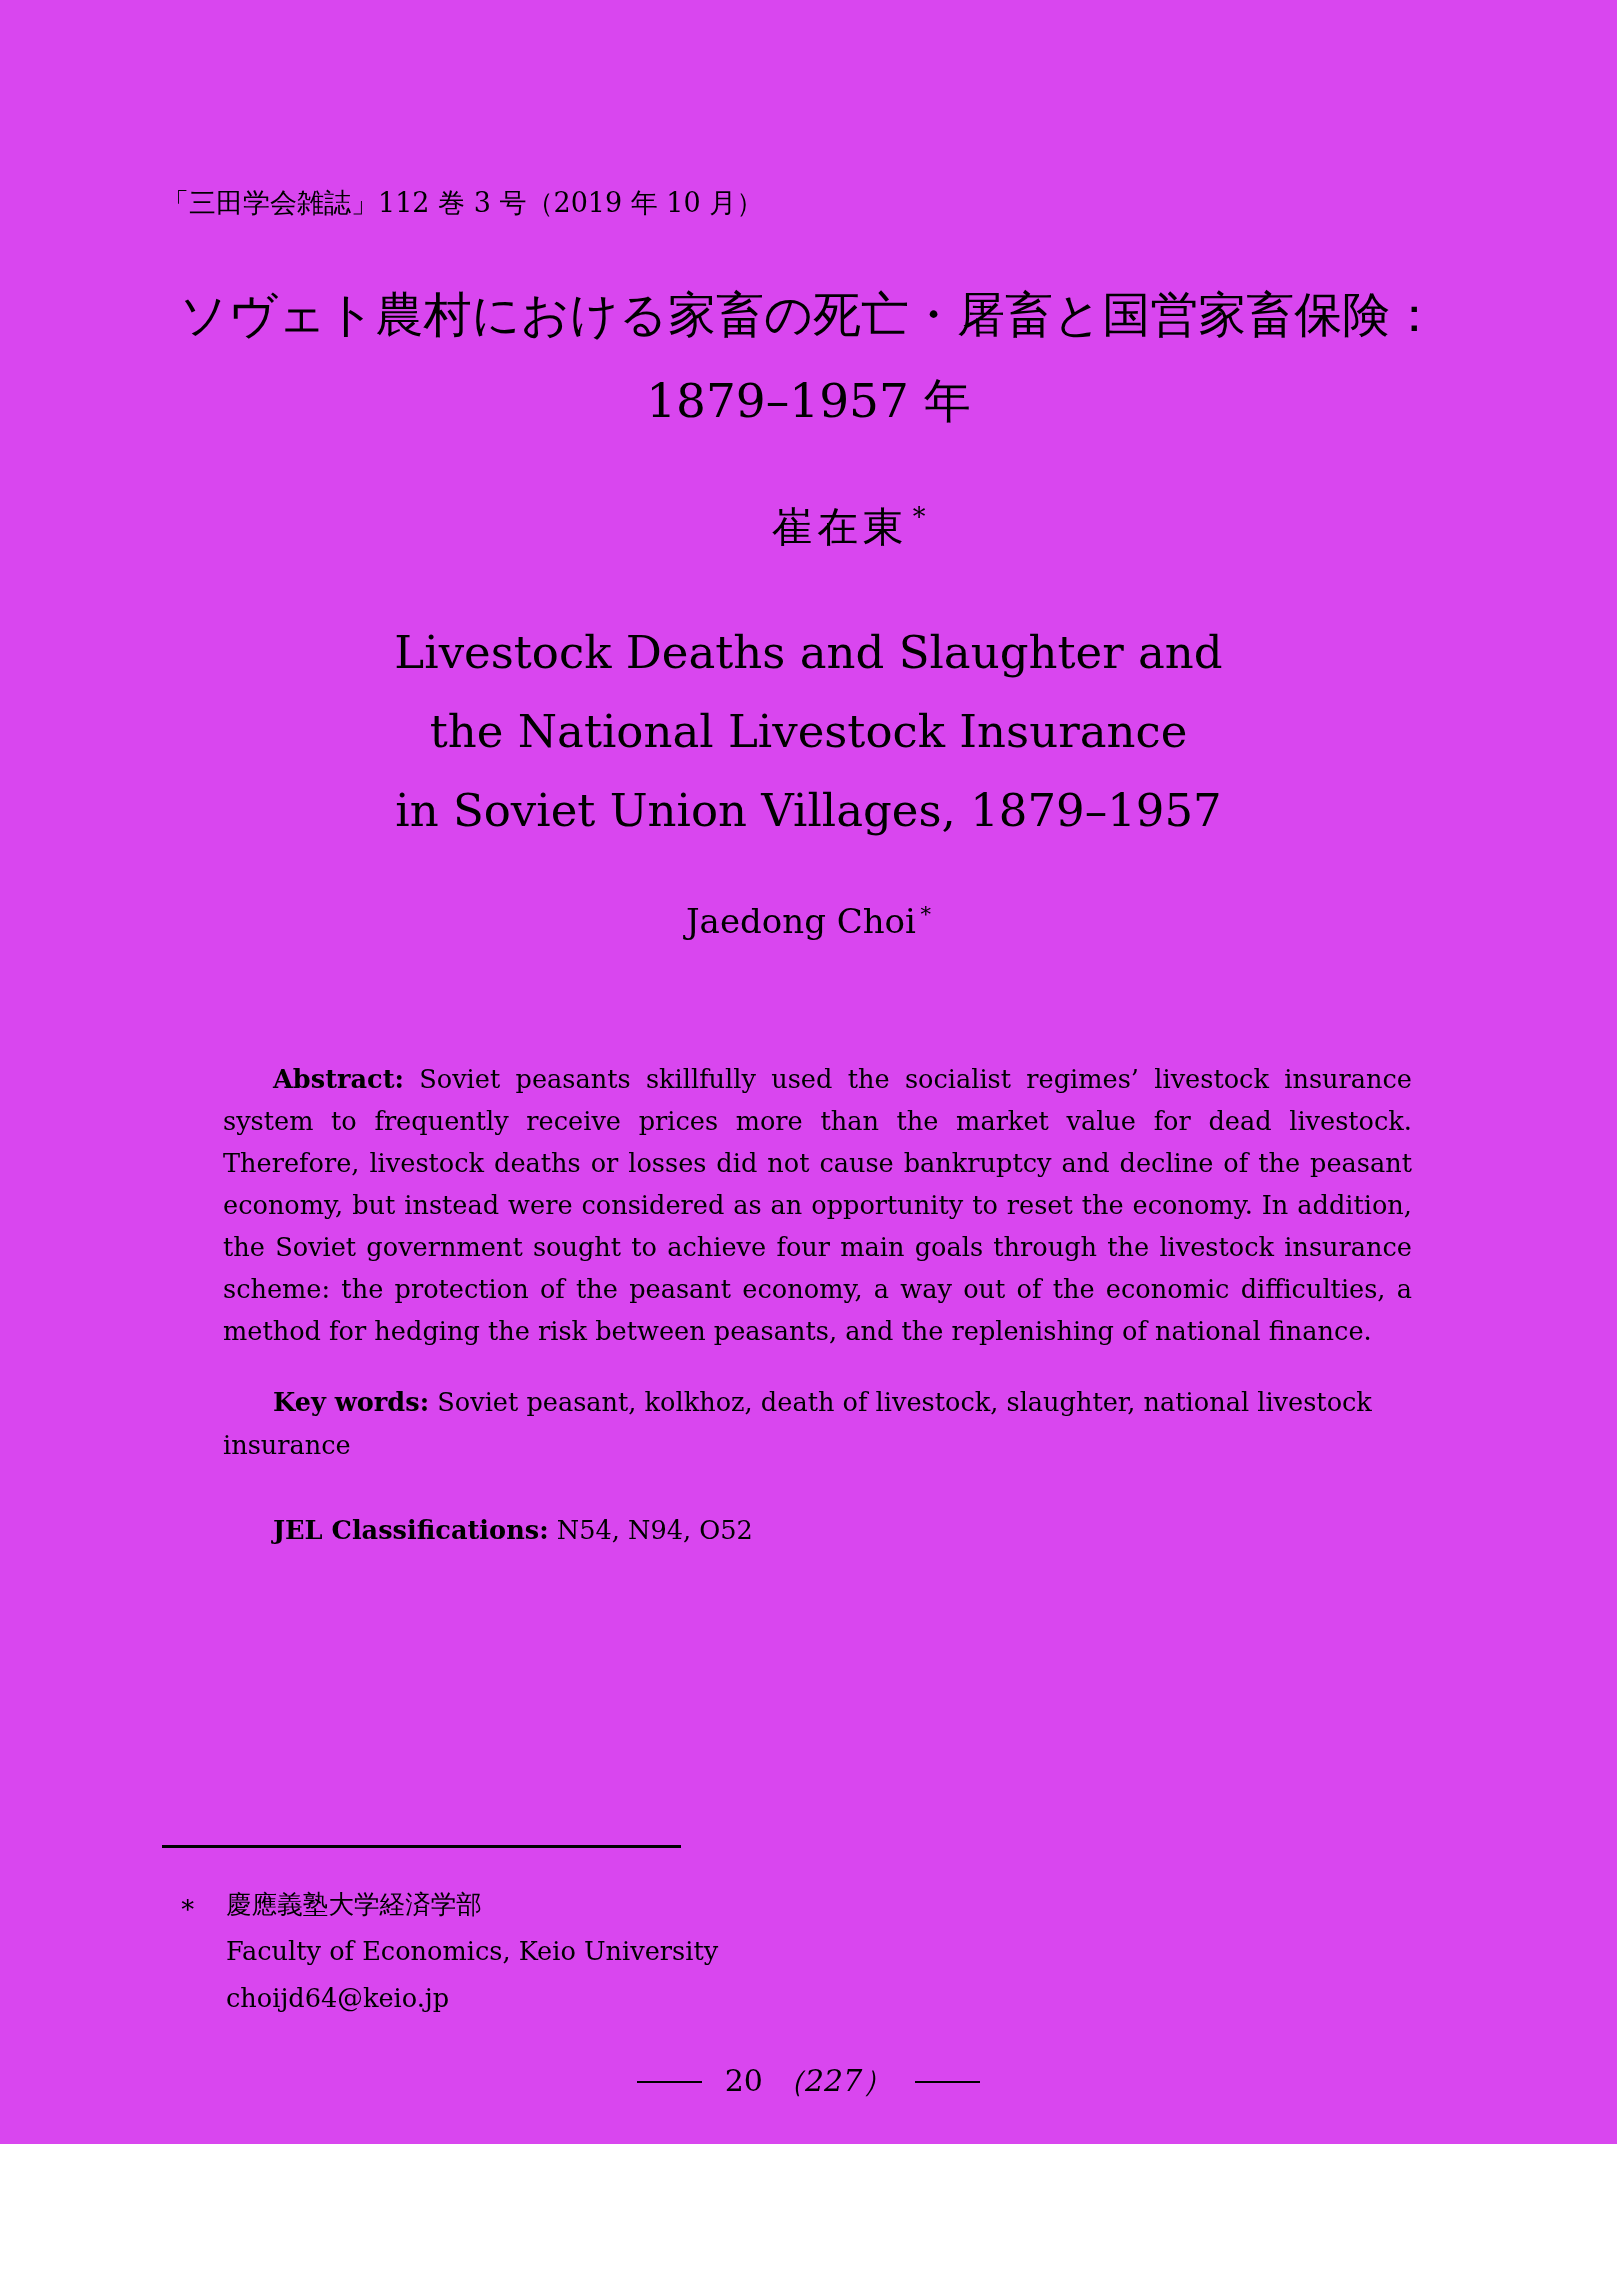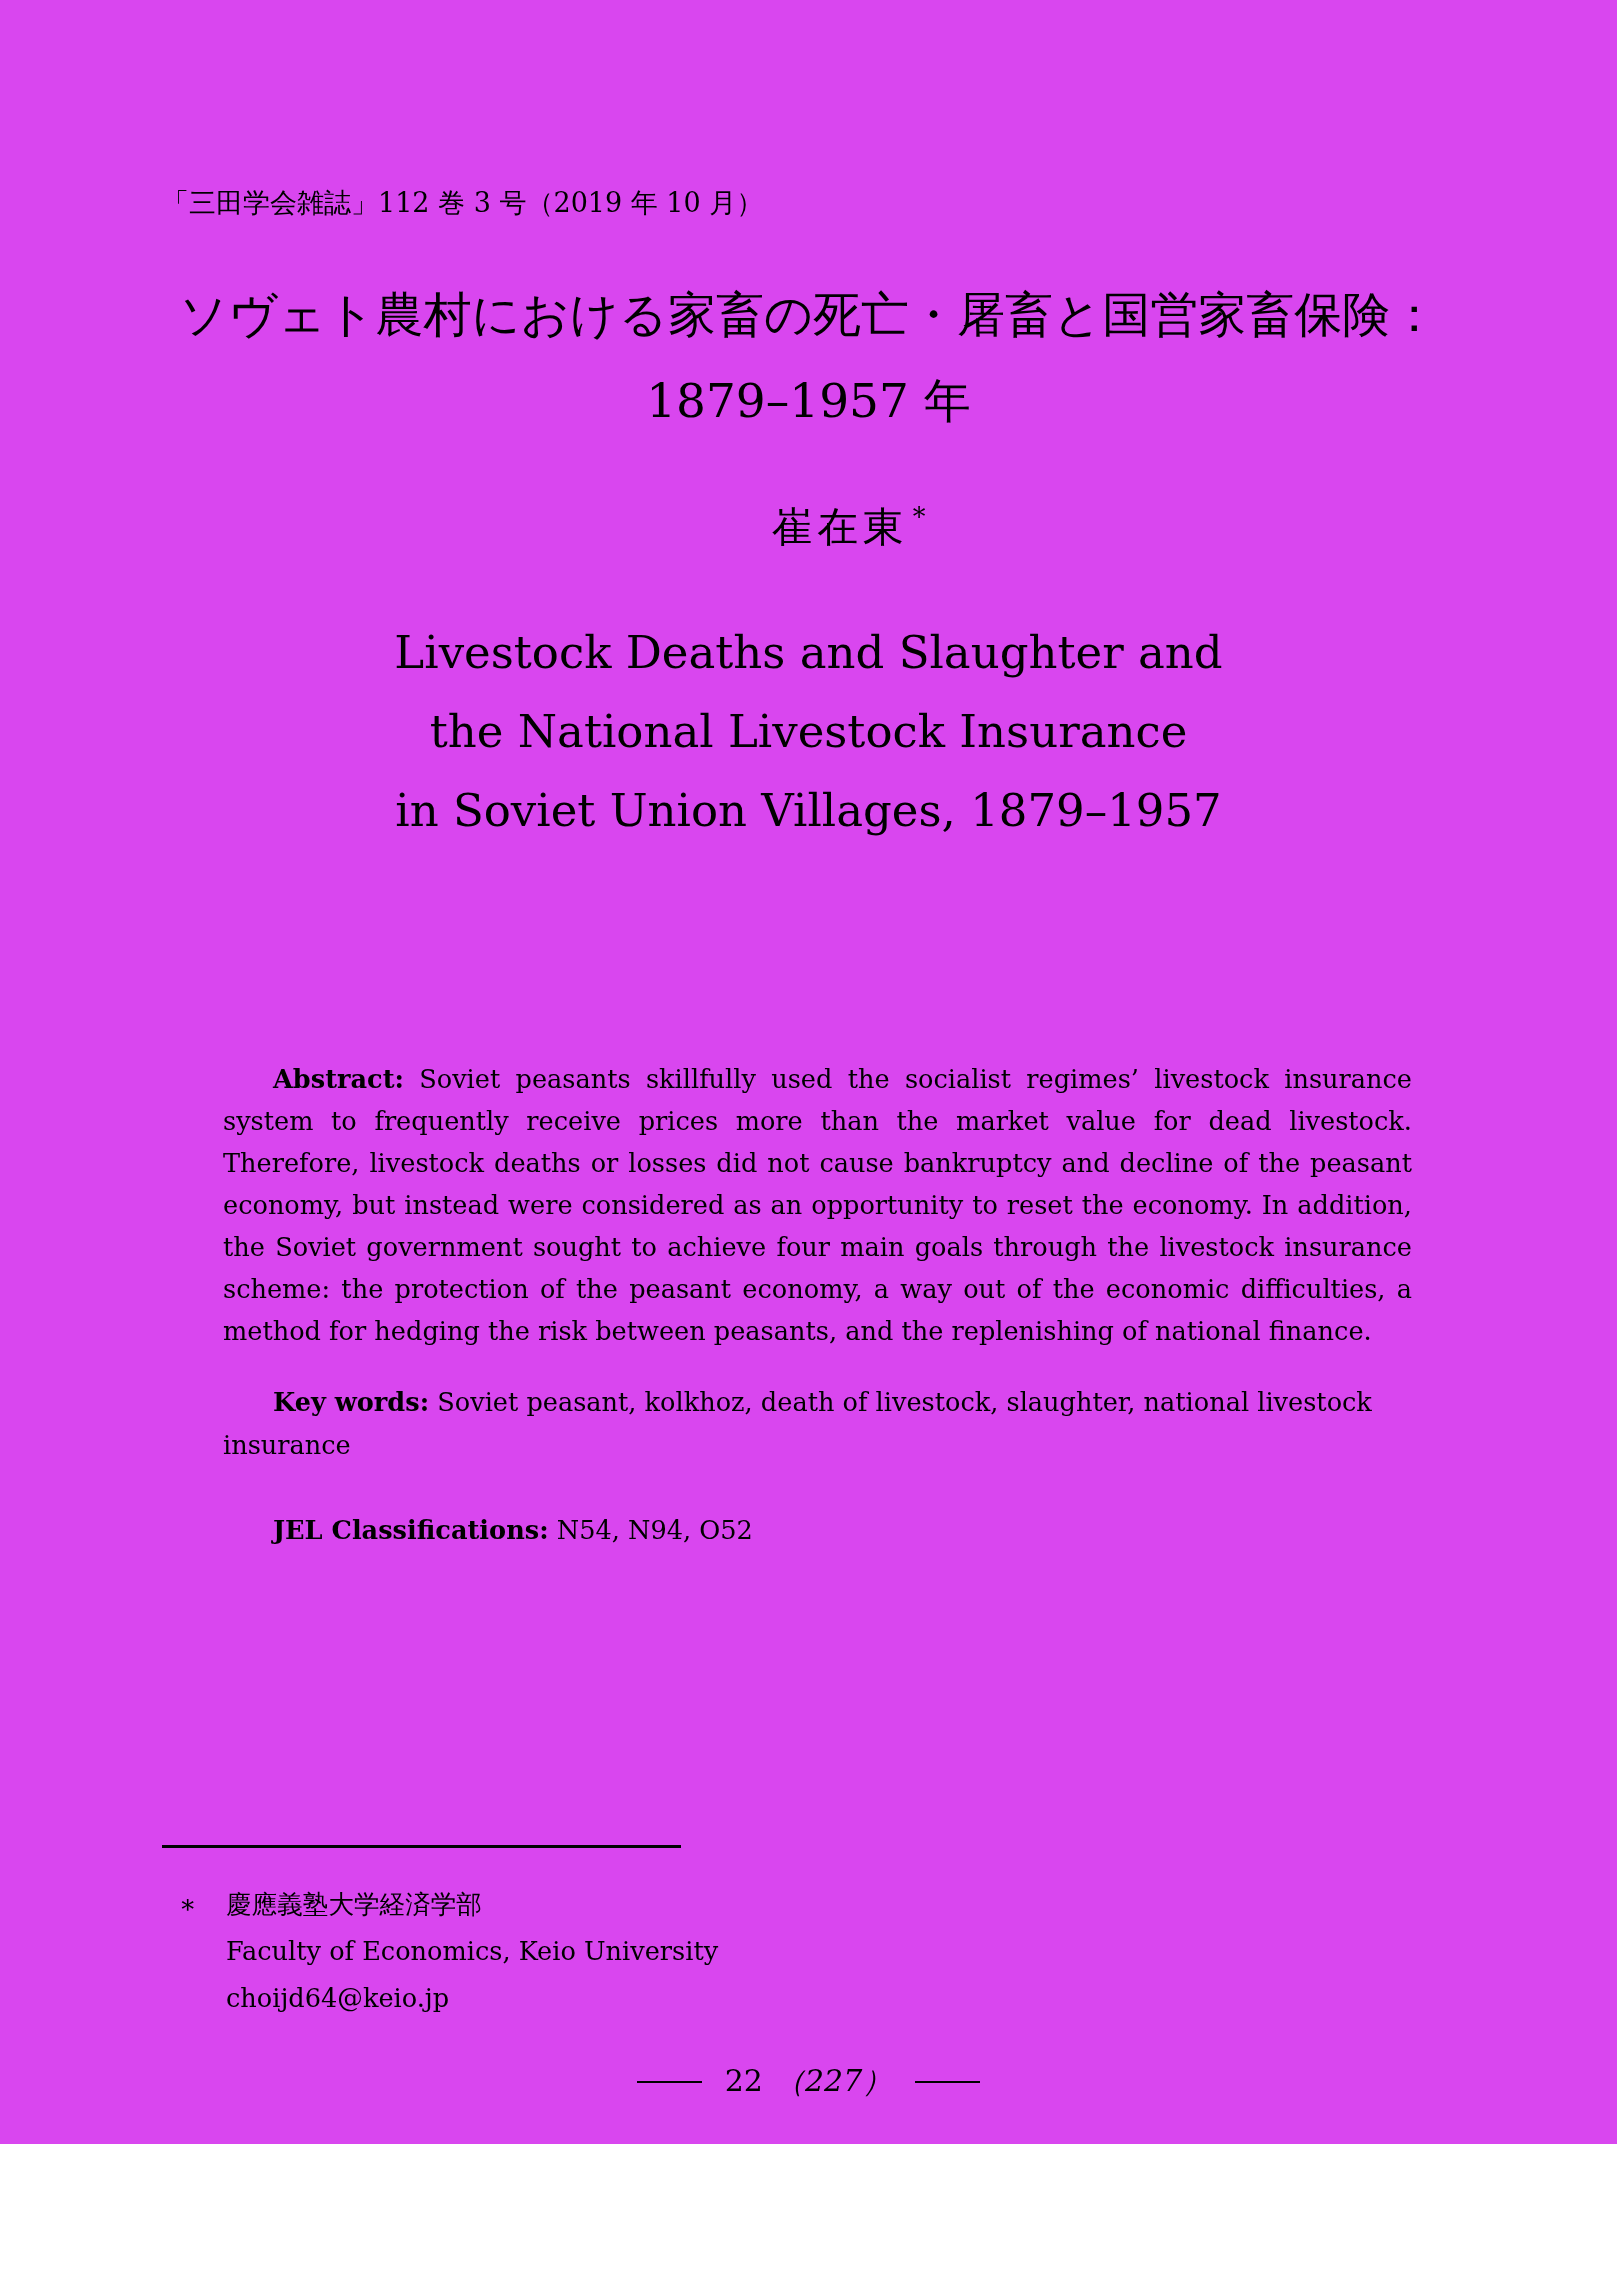--- a/index.html
+++ b/index.html
@@ -177,20 +177,23 @@
   <div class="author-ja">
     <span>崔在東</span><sup class="fn-mark">*</sup>
   </div>
 
   <div class="title-en l2">the National Livestock Insurance</div>
 
   <div class="title-en l1">Livestock Deaths and Slaughter and</div>
 
   <div class="title-en l3">in Soviet Union Villages, 1879–1957</div>
 
+  <div class="author-en">
+    <span>Jaedong Choi</span><sup class="fn-mark">*</sup>
+  </div>
 
   <div class="abstract-block">
     <p>
       <span class="lbl">Abstract:</span>
       <span>Soviet peasants skillfully used the socialist regimes’ livestock insurance system to frequently receive prices more than the market value for dead livestock. Therefore, livestock deaths or losses did not cause bankruptcy and decline of the peasant economy, but instead were considered as an opportunity to reset the economy. In addition, the Soviet government sought to achieve four main goals through the livestock insurance scheme: the protection of the peasant economy, a way out of the economic difficulties, a method for hedging the risk between peasants, and the replenishing of national finance.</span>
     </p>
   </div>
 
   <div class="keywords-block">
     <p>
@@ -213,20 +216,20 @@
     <div class="footnote-lines">
       <div>慶應義塾大学経済学部</div>
       <div>Faculty of Economics, Keio University</div>
       <div>choijd64@keio.jp</div>
     </div>
   </div>
 
   <div class="page-footer">
     <div class="footer-dash"></div>
     <div class="footer-nums">
-      <span>22</span>
+      <span>20</span>
       <span class="footer-orig">（227）</span>
     </div>
     <div class="footer-dash"></div>
   </div>
 
 </div>
 
 
 </body></html>

